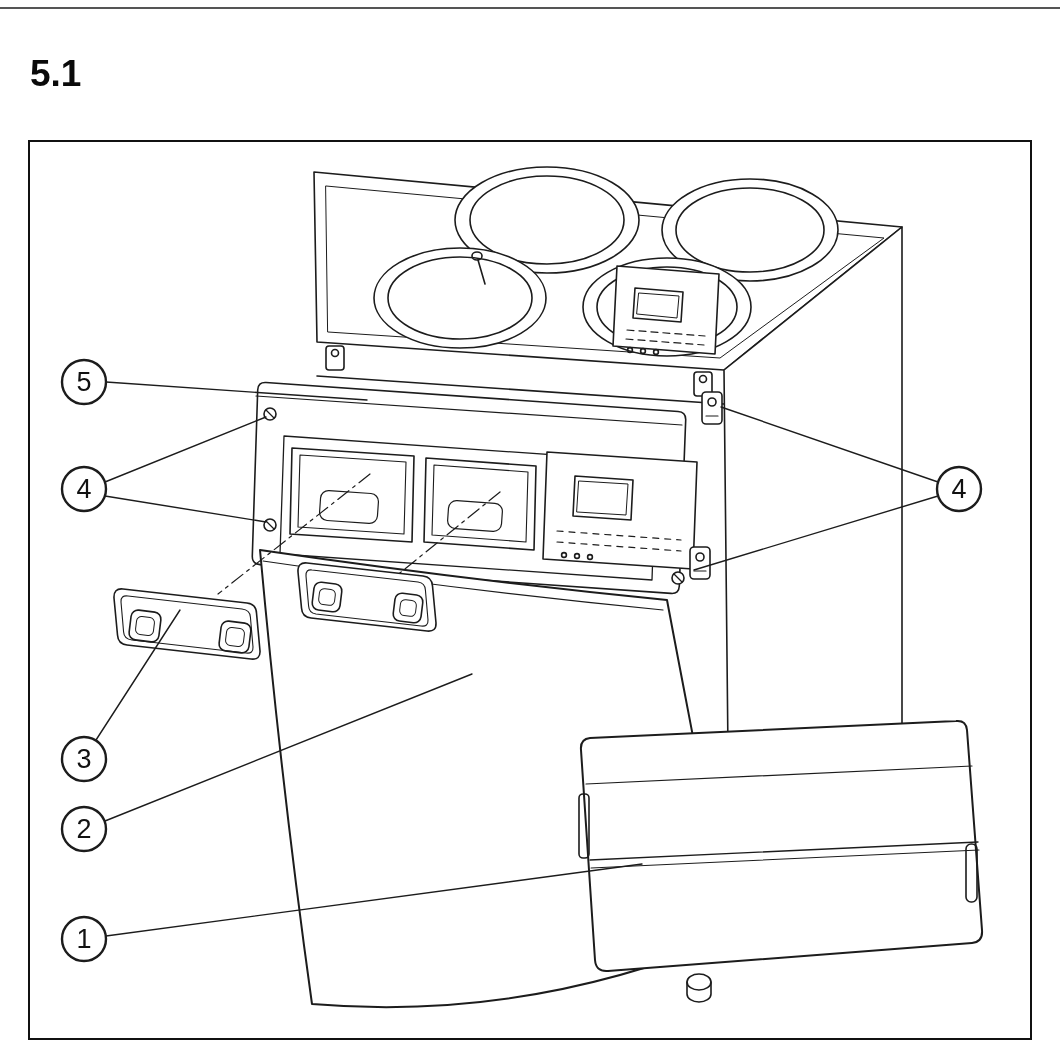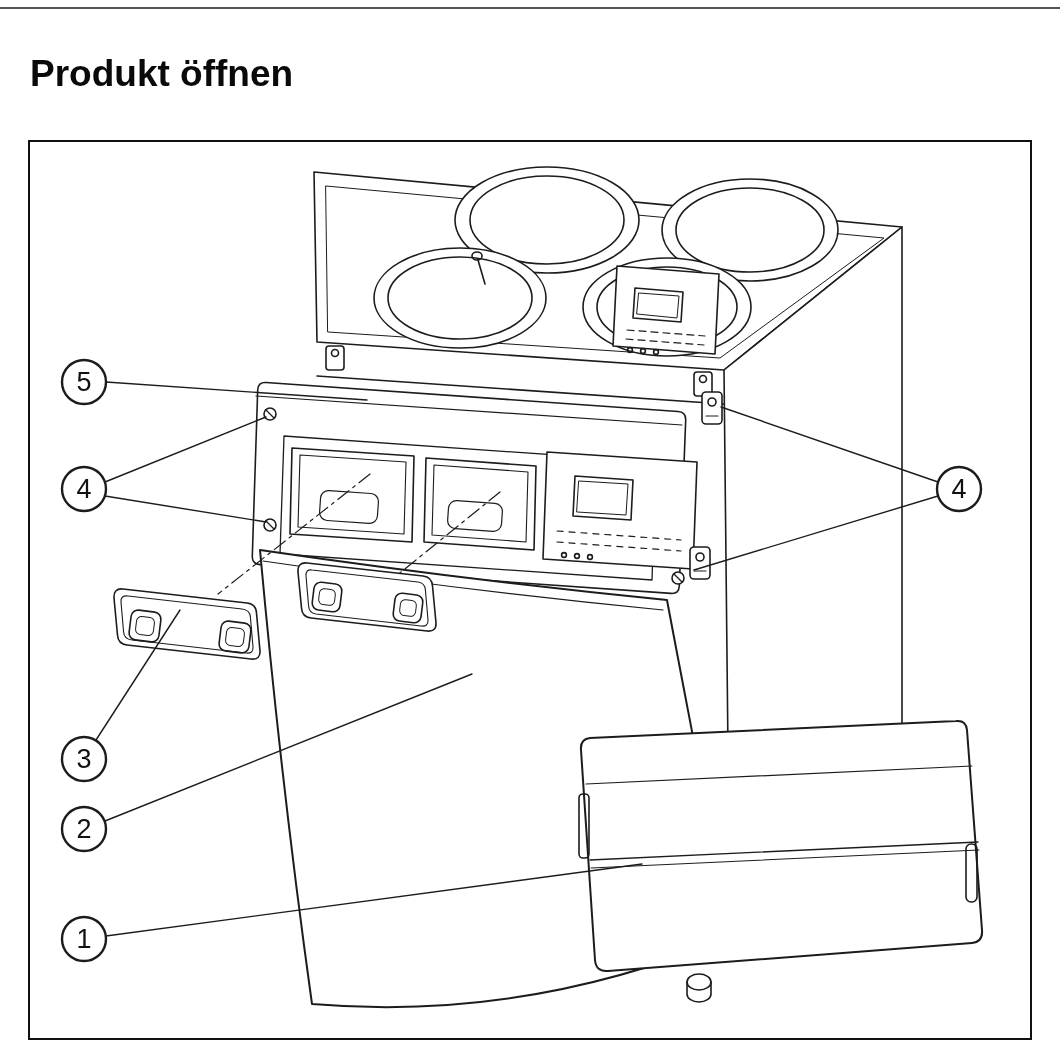--- a/index.html
+++ b/index.html
@@ -10,21 +10,21 @@
   .figure-box{position:absolute;top:140px;left:28px;width:1000px;height:896px;border:2px solid #111;background:#fff;}
   .figure-box svg{display:block;}
   text.callout-num{font-family:"Liberation Sans",sans-serif;font-size:27px;fill:#111;stroke:none;}
 </style>
 </head>
 <body>
 
 <div class="top-rule"></div>
 
 <div class="heading">
-  <span class="title">Produkt öffnen</span>
+  <span class="num">5.1</span>
 </div>
 
 <div class="figure-box">
   <svg width="1000" height="896" viewBox="0 0 1000 896" xmlns="http://www.w3.org/2000/svg">
     <g stroke="#1c1c1c" fill="none" stroke-width="1.6" stroke-linejoin="round" stroke-linecap="round">
 
       <g>
         <polygon points="284,30 872,85 694,228 287,200" fill="#ffffff"></polygon>
         <polygon points="296,44 854,96 690,216 298,190" stroke-width="1"></polygon>
       </g>

